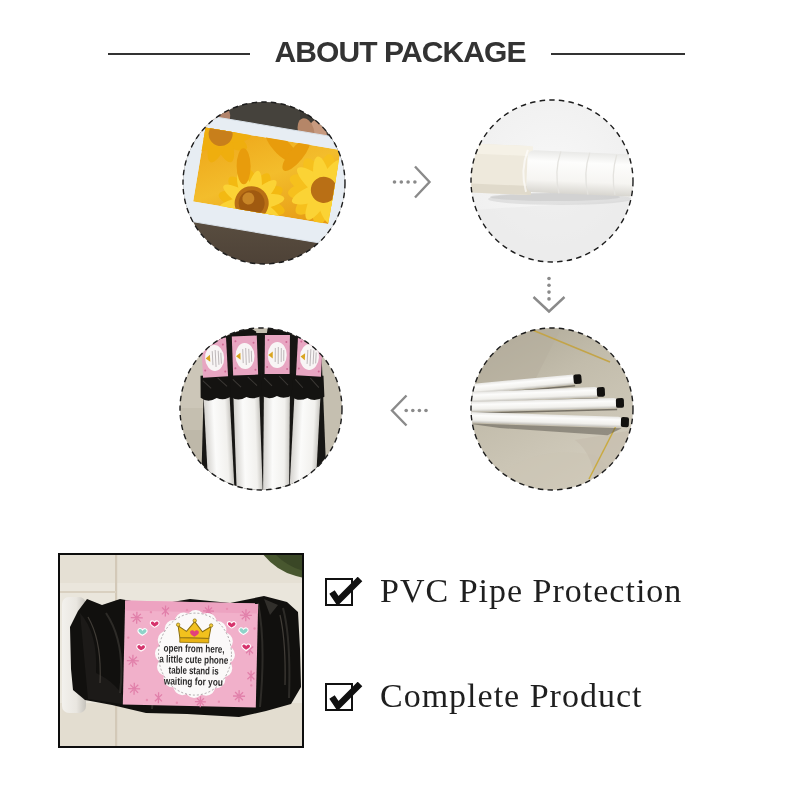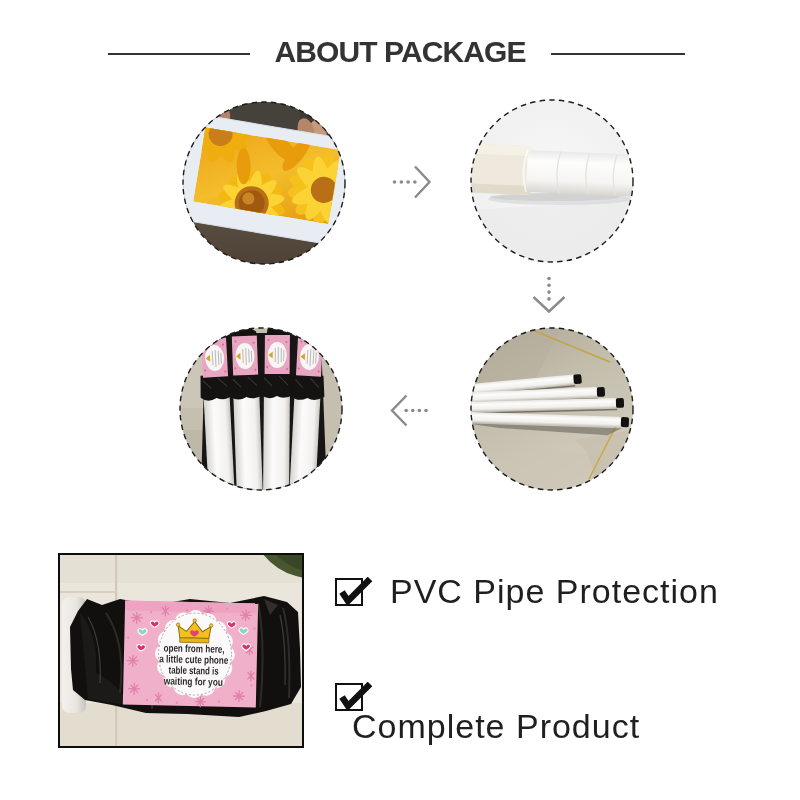--- a/index.html
+++ b/index.html
@@ -1,19 +1,19 @@
 <!DOCTYPE html>
 <html><head>
 <meta charset="utf-8">
 <style>
 html,body{margin:0;padding:0;background:#ffffff;}
 body{width:800px;height:800px;font-family:"Liberation Sans",sans-serif;overflow:hidden;}
 .abs{position:absolute;}
 #page{position:relative;width:800px;height:800px;background:#fff;padding-left:48px;}
-.chkrow{position:absolute;left:335px;display:flex;align-items:flex-start;}
+.chkrow{position:absolute;left:325px;display:flex;align-items:flex-start;font-family:Liberation Serif, serif;}
 .chktext{font-size:34px;letter-spacing:1px;color:#1f1f1f;margin-left:17px;line-height:1;margin-top:-3px;white-space:nowrap;}
 </style>
 </head>
 <body>
 <div id="page">
 
 <div class="abs" style="left:0;top:35px;width:800px;text-align:center;font-size:30px;font-weight:bold;color:#333;letter-spacing:-0.9px;">ABOUT PACKAGE</div>
 <div class="abs" style="left:108px;top:53px;width:142px;height:2px;background:#333;"></div>
 <div class="abs" style="left:551px;top:53px;width:134px;height:2px;background:#333;"></div>
 
@@ -400,21 +400,21 @@
 <rect x="1" y="1" width="244" height="193" fill="none" stroke="#0d0d0d" stroke-width="2"></rect>
 </svg>
 
 <div class="chkrow" style="top:577px;">
 <svg width="38" height="30" viewBox="0 0 38 30">
         <rect x="1" y="2" width="26" height="26" fill="none" stroke="#111" stroke-width="2"></rect>
         <path d="M7 15 L13 24 L35 2" fill="none" stroke="#111" stroke-width="6.5"></path>
       </svg>
 <span class="chktext">PVC Pipe Protection</span>
 </div>
-<div class="chkrow" style="top:682px;flex-direction:column;">
+<div class="chkrow" style="top:682px;">
 <svg width="38" height="30" viewBox="0 0 38 30">
         <rect x="1" y="2" width="26" height="26" fill="none" stroke="#111" stroke-width="2"></rect>
         <path d="M7 15 L13 24 L35 2" fill="none" stroke="#111" stroke-width="6.5"></path>
       </svg>
 <span class="chktext">Complete Product</span>
 </div>
 
 </div>
 
 </body></html>

